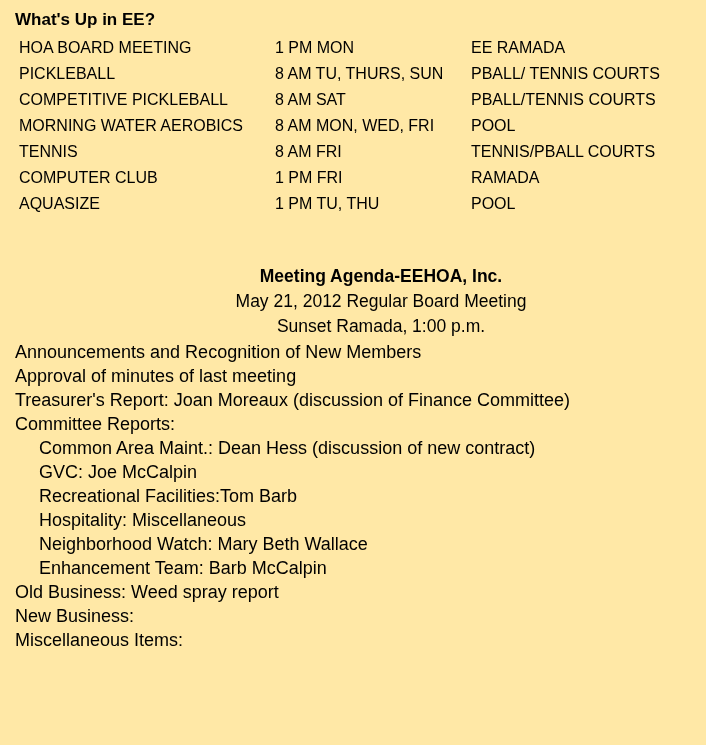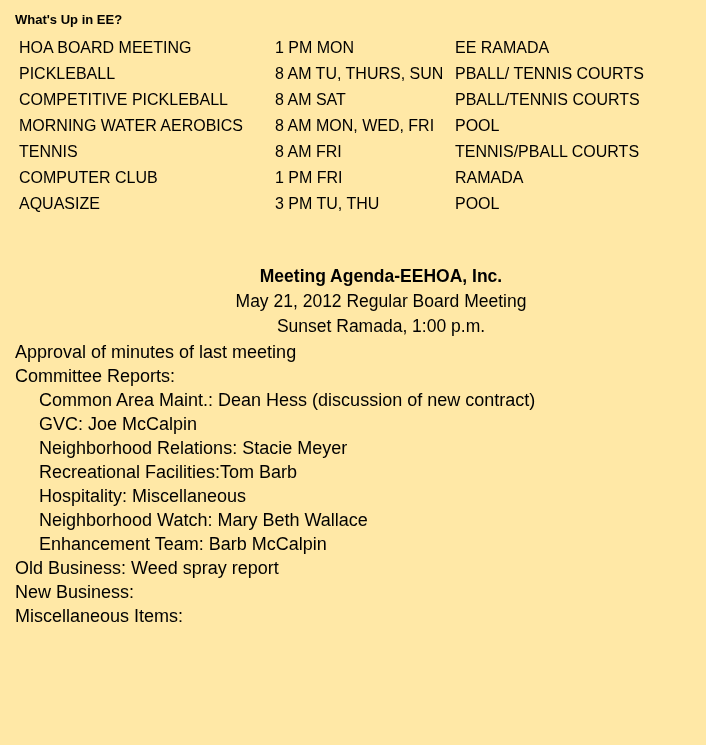--- a/index.html
+++ b/index.html
@@ -12,21 +12,21 @@
       overflow: hidden;
       background: #FFE8A6;
       color: #000;
       font-family: "Liberation Sans", sans-serif;
       position: relative;
     }
     .title {
       position: absolute;
       left: 15px;
       top: 7px;
-      font-size: 13px;
+      font-size: 17px;
       font-weight: bold;
       line-height: 26px;
     }
     .schedule {
       position: absolute;
       left: 19px;
       top: 35px;
       font-size: 16px;
     }
     .sched-row {
@@ -34,21 +34,21 @@
       height: 26px;
       line-height: 26px;
       white-space: nowrap;
     }
     .sched-row span {
       position: absolute;
       top: 0;
     }
     .c-event { left: 0; }
     .c-time { left: 256px; }
-    .c-place { left: 436px; }
+    .c-place { left: 452px; }
 
     .agenda-header {
       position: absolute;
       left: 0;
       width: 762px;
       top: 264px;
       text-align: center;
       font-size: 17.5px;
       line-height: 25px;
     }
@@ -99,37 +99,38 @@
     <span class="c-time">8 AM FRI</span>
     <span class="c-place">TENNIS/PBALL COURTS</span>
   </div>
   <div class="sched-row">
     <span class="c-event">COMPUTER CLUB</span>
     <span class="c-time">1 PM FRI</span>
     <span class="c-place">RAMADA</span>
   </div>
   <div class="sched-row">
     <span class="c-event">AQUASIZE</span>
-    <span class="c-time">3 PM TU, THU</span>
+    <span class="c-time">1 PM TU, THU</span>
     <span class="c-place">POOL</span>
   </div>
 </div>
 
 <div class="agenda-header">
   <div class="hdr-title">Meeting Agenda-EEHOA, Inc.</div>
   <div>May 21, 2012 Regular Board Meeting</div>
   <div>Sunset Ramada, 1:00 p.m.</div>
 </div>
 
 <div class="agenda-list">
+  <div class="agenda-item">Announcements and Recognition of New Members</div>
   <div class="agenda-item">Approval of minutes of last meeting</div>
+  <div class="agenda-item">Treasurer's Report: Joan Moreaux (discussion of Finance Committee)</div>
   <div class="agenda-item">Committee Reports:</div>
   <div class="agenda-item sub">Common Area Maint.: Dean Hess (discussion of new contract)</div>
   <div class="agenda-item sub">GVC: Joe McCalpin</div>
-  <div class="agenda-item sub">Neighborhood Relations: Stacie Meyer</div>
   <div class="agenda-item sub">Recreational Facilities:Tom Barb</div>
   <div class="agenda-item sub">Hospitality: Miscellaneous</div>
   <div class="agenda-item sub">Neighborhood Watch: Mary Beth Wallace</div>
   <div class="agenda-item sub">Enhancement Team: Barb McCalpin</div>
   <div class="agenda-item">Old Business: Weed spray report</div>
   <div class="agenda-item">New Business:</div>
   <div class="agenda-item">Miscellaneous Items:</div>
 </div>
 
 </body></html>

